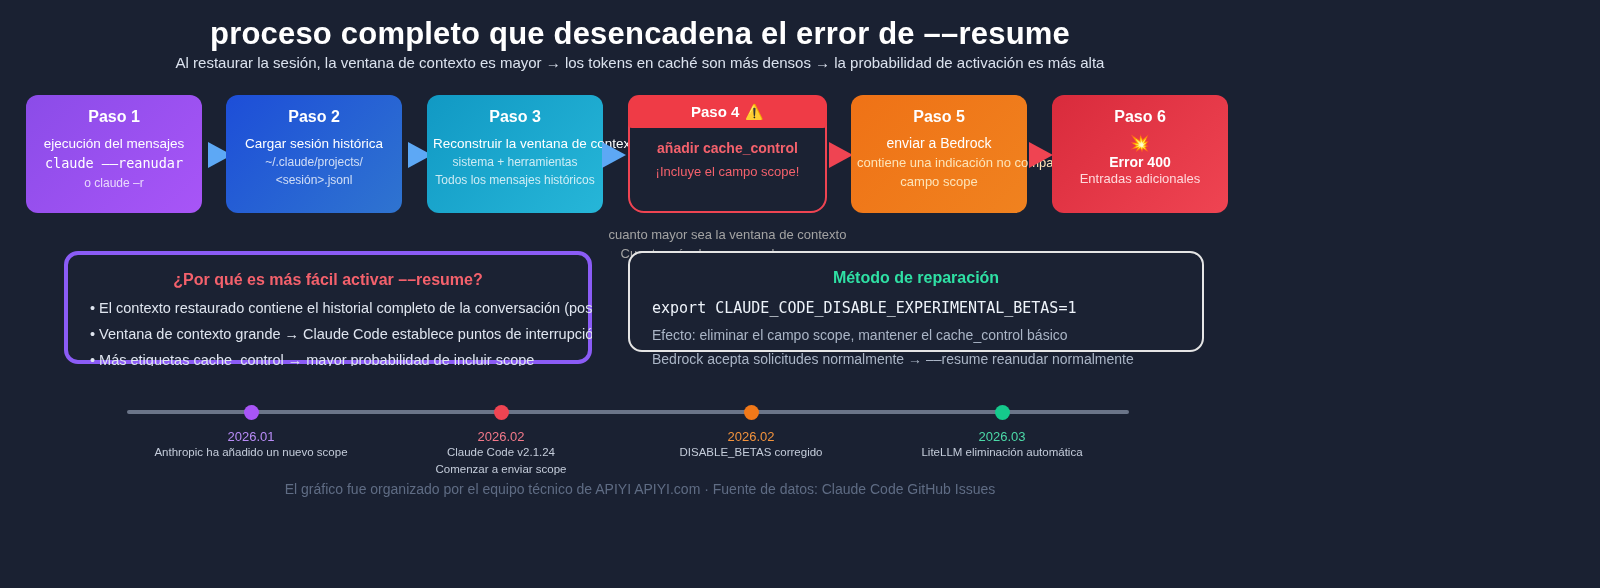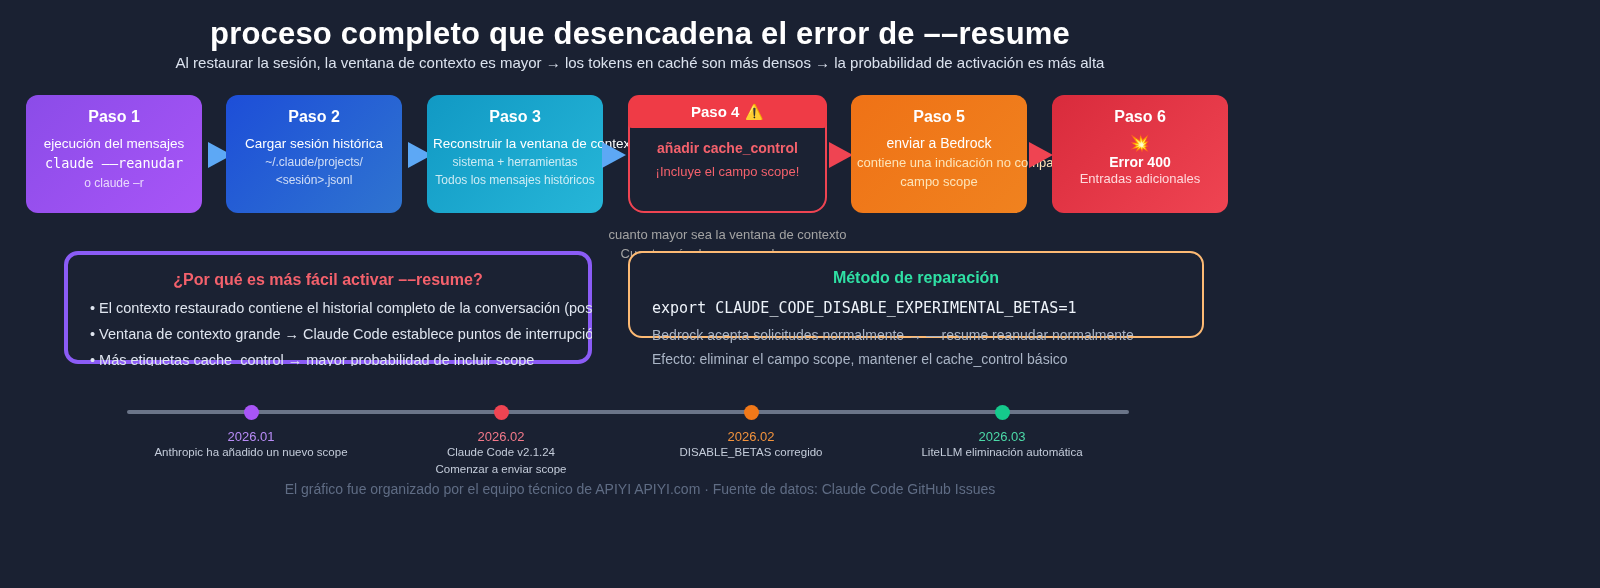--- a/index.html
+++ b/index.html
@@ -182,22 +182,22 @@
     left: 64px; top: 251px;
     width: 528px; height: 113px;
     border: 4px solid #8b5cf6;
     clip-path: inset(-2px 0px -2px -2px);
   }
   #panelWhy .p-title { color: #f4616c; }
   #panelWhy .p-body { padding-left: 22px; padding-top: 6px; }
 
   #panelFix {
     left: 628px; top: 251px;
-    width: 576px; height: 87px;
-    border: 2px solid #fdba74;
+    width: 576px; height: 101px;
+    border: 2px solid #e5e5e5;
   }
   #panelFix .p-title { color: #2fe0a4; }
   #panelFix .p-body { padding-left: 22px; padding-top: 6px; }
   #panelFix .p-code {
     font-family: "DejaVu Sans Mono", "Liberation Mono", monospace;
     font-size: 15px;
     color: #eef3fa;
     line-height: 30px;
     white-space: nowrap;
   }
@@ -312,22 +312,22 @@
       <div class="p-line">• El contexto restaurado contiene el historial completo de la conversación (posiblemente decenas de miles de tokens)</div>
       <div class="p-line">• Ventana de contexto grande → Claude Code establece puntos de interrupción de caché más agresivos</div>
       <div class="p-line">• Más etiquetas cache_control → mayor probabilidad de incluir scope</div>
     </div>
   </div>
 
   <div class="panel" id="panelFix">
     <div class="p-title">Método de reparación</div>
     <div class="p-body">
       <div class="p-code">export CLAUDE_CODE_DISABLE_EXPERIMENTAL_BETAS=1</div>
+      <div class="p-note">Efecto: eliminar el campo scope, mantener el cache_control básico</div>
       <div class="p-note">Bedrock acepta solicitudes normalmente → ––resume reanudar normalmente</div>
-      <div class="p-note">Efecto: eliminar el campo scope, mantener el cache_control básico</div>
     </div>
   </div>
 
   <div class="timeline">
     <div class="tl-rail"></div>
 
     <div class="tl-node" style="left:251px">
       <div class="tl-dot" style="background:#a855f7"></div>
       <div class="tl-year" style="color:#b98cf7">2026.01</div>
       <div class="tl-desc">Anthropic ha añadido un nuevo scope</div>

